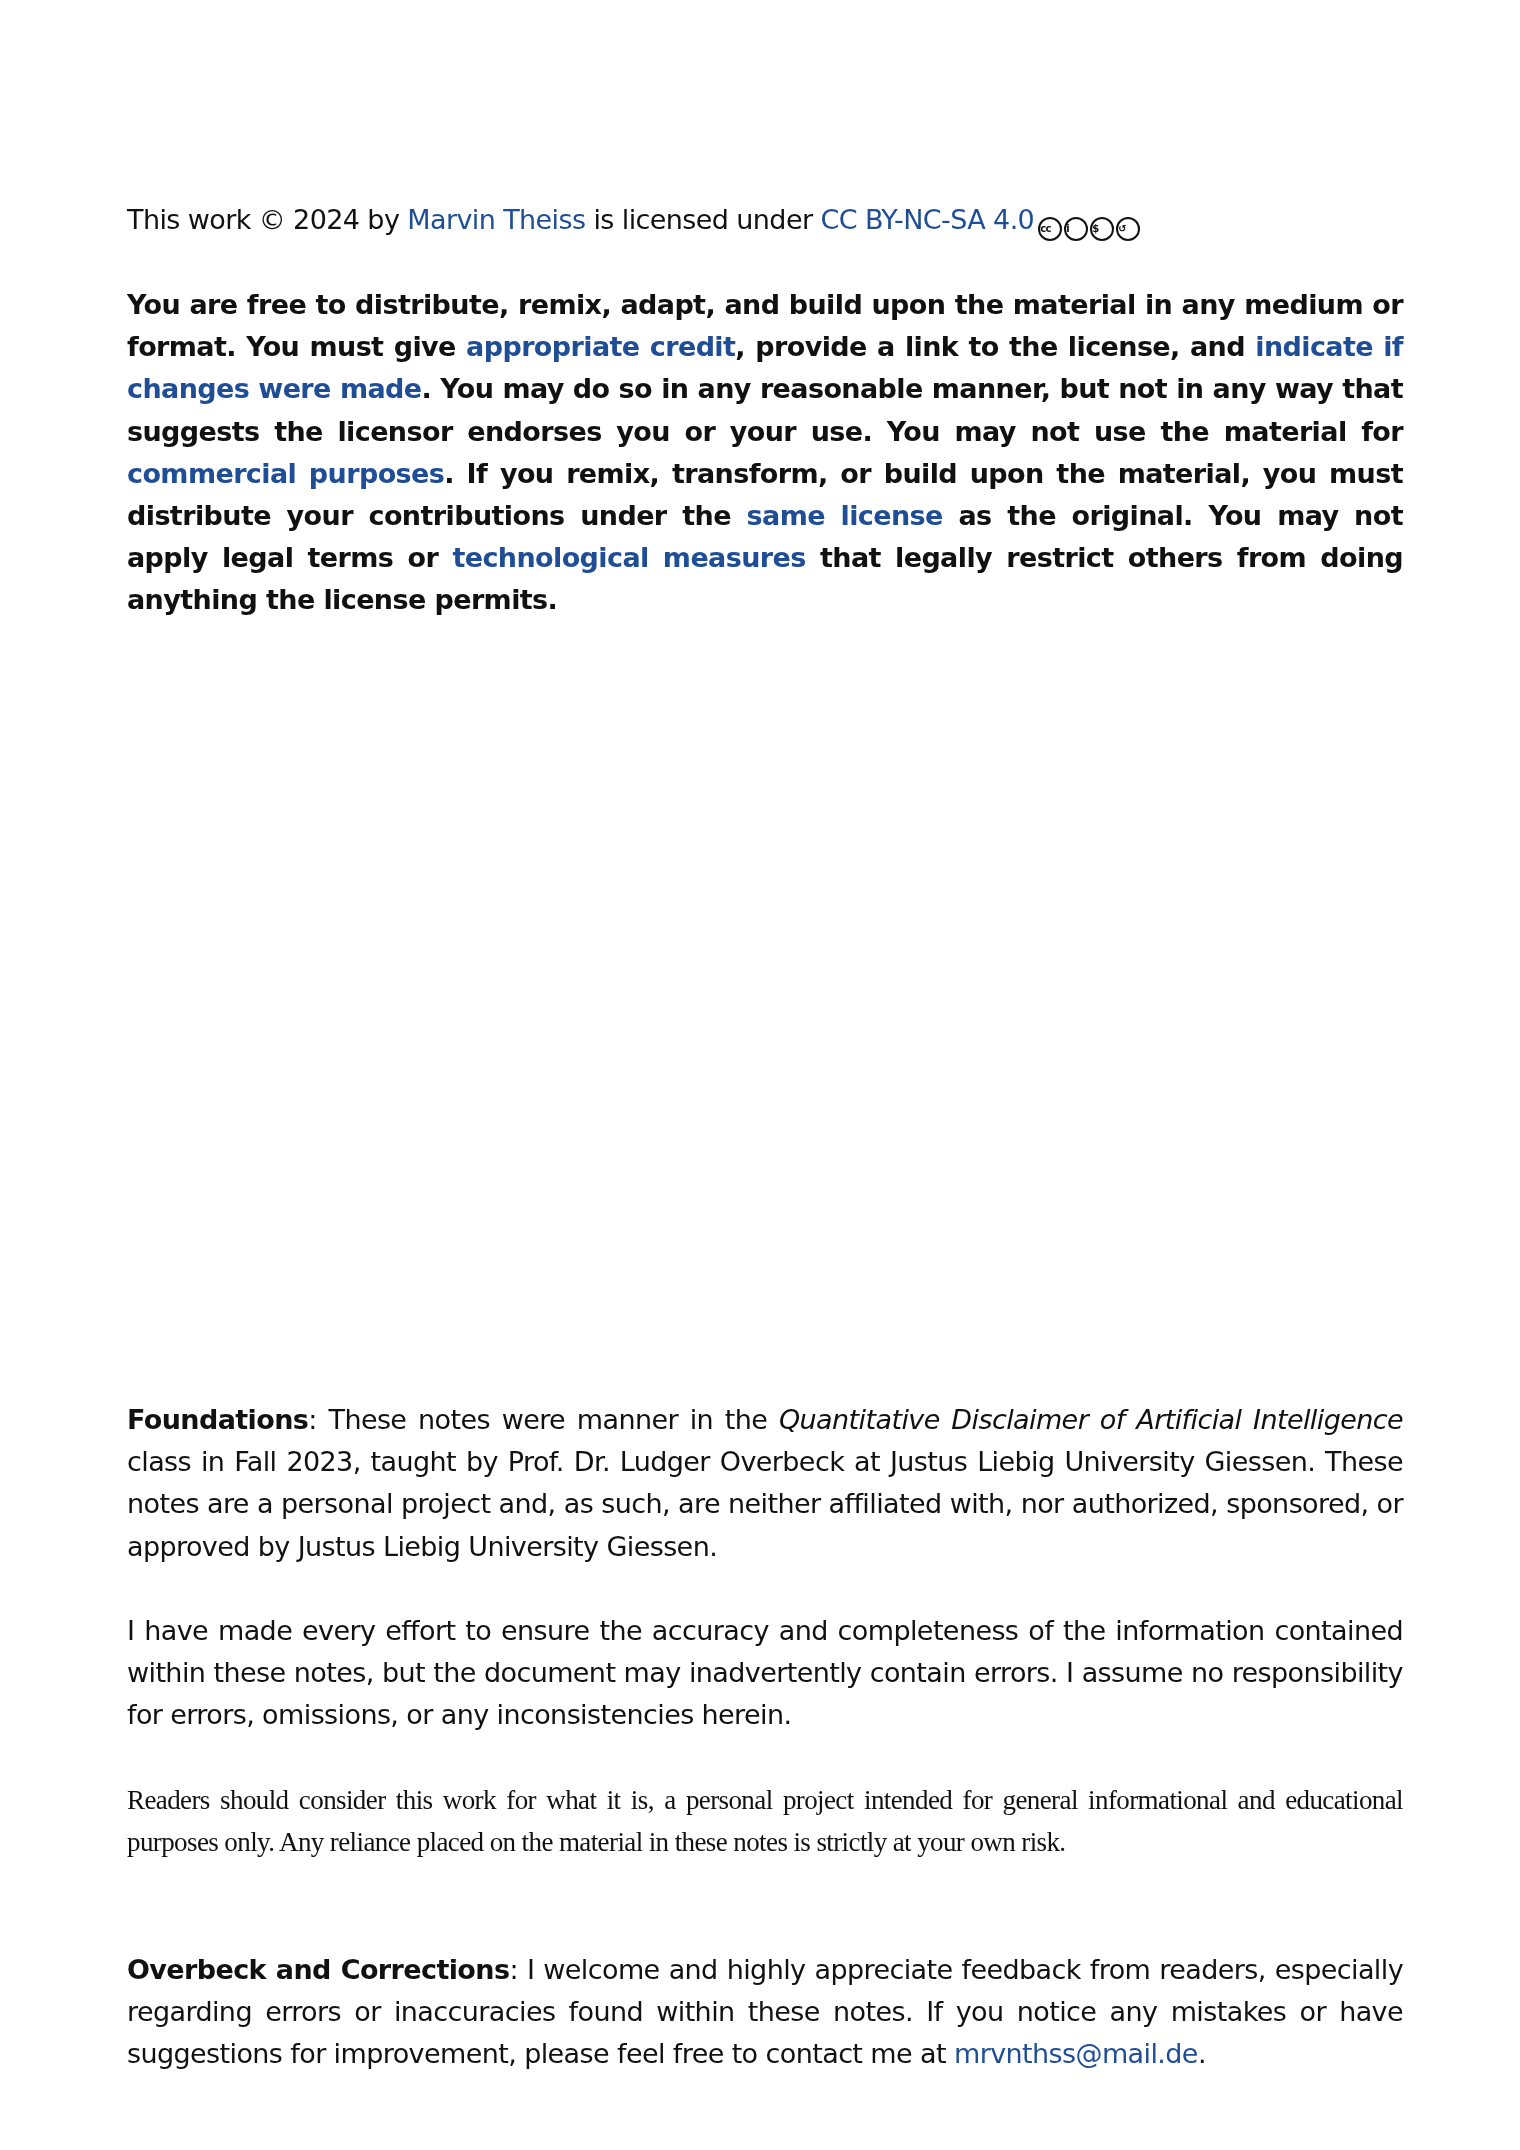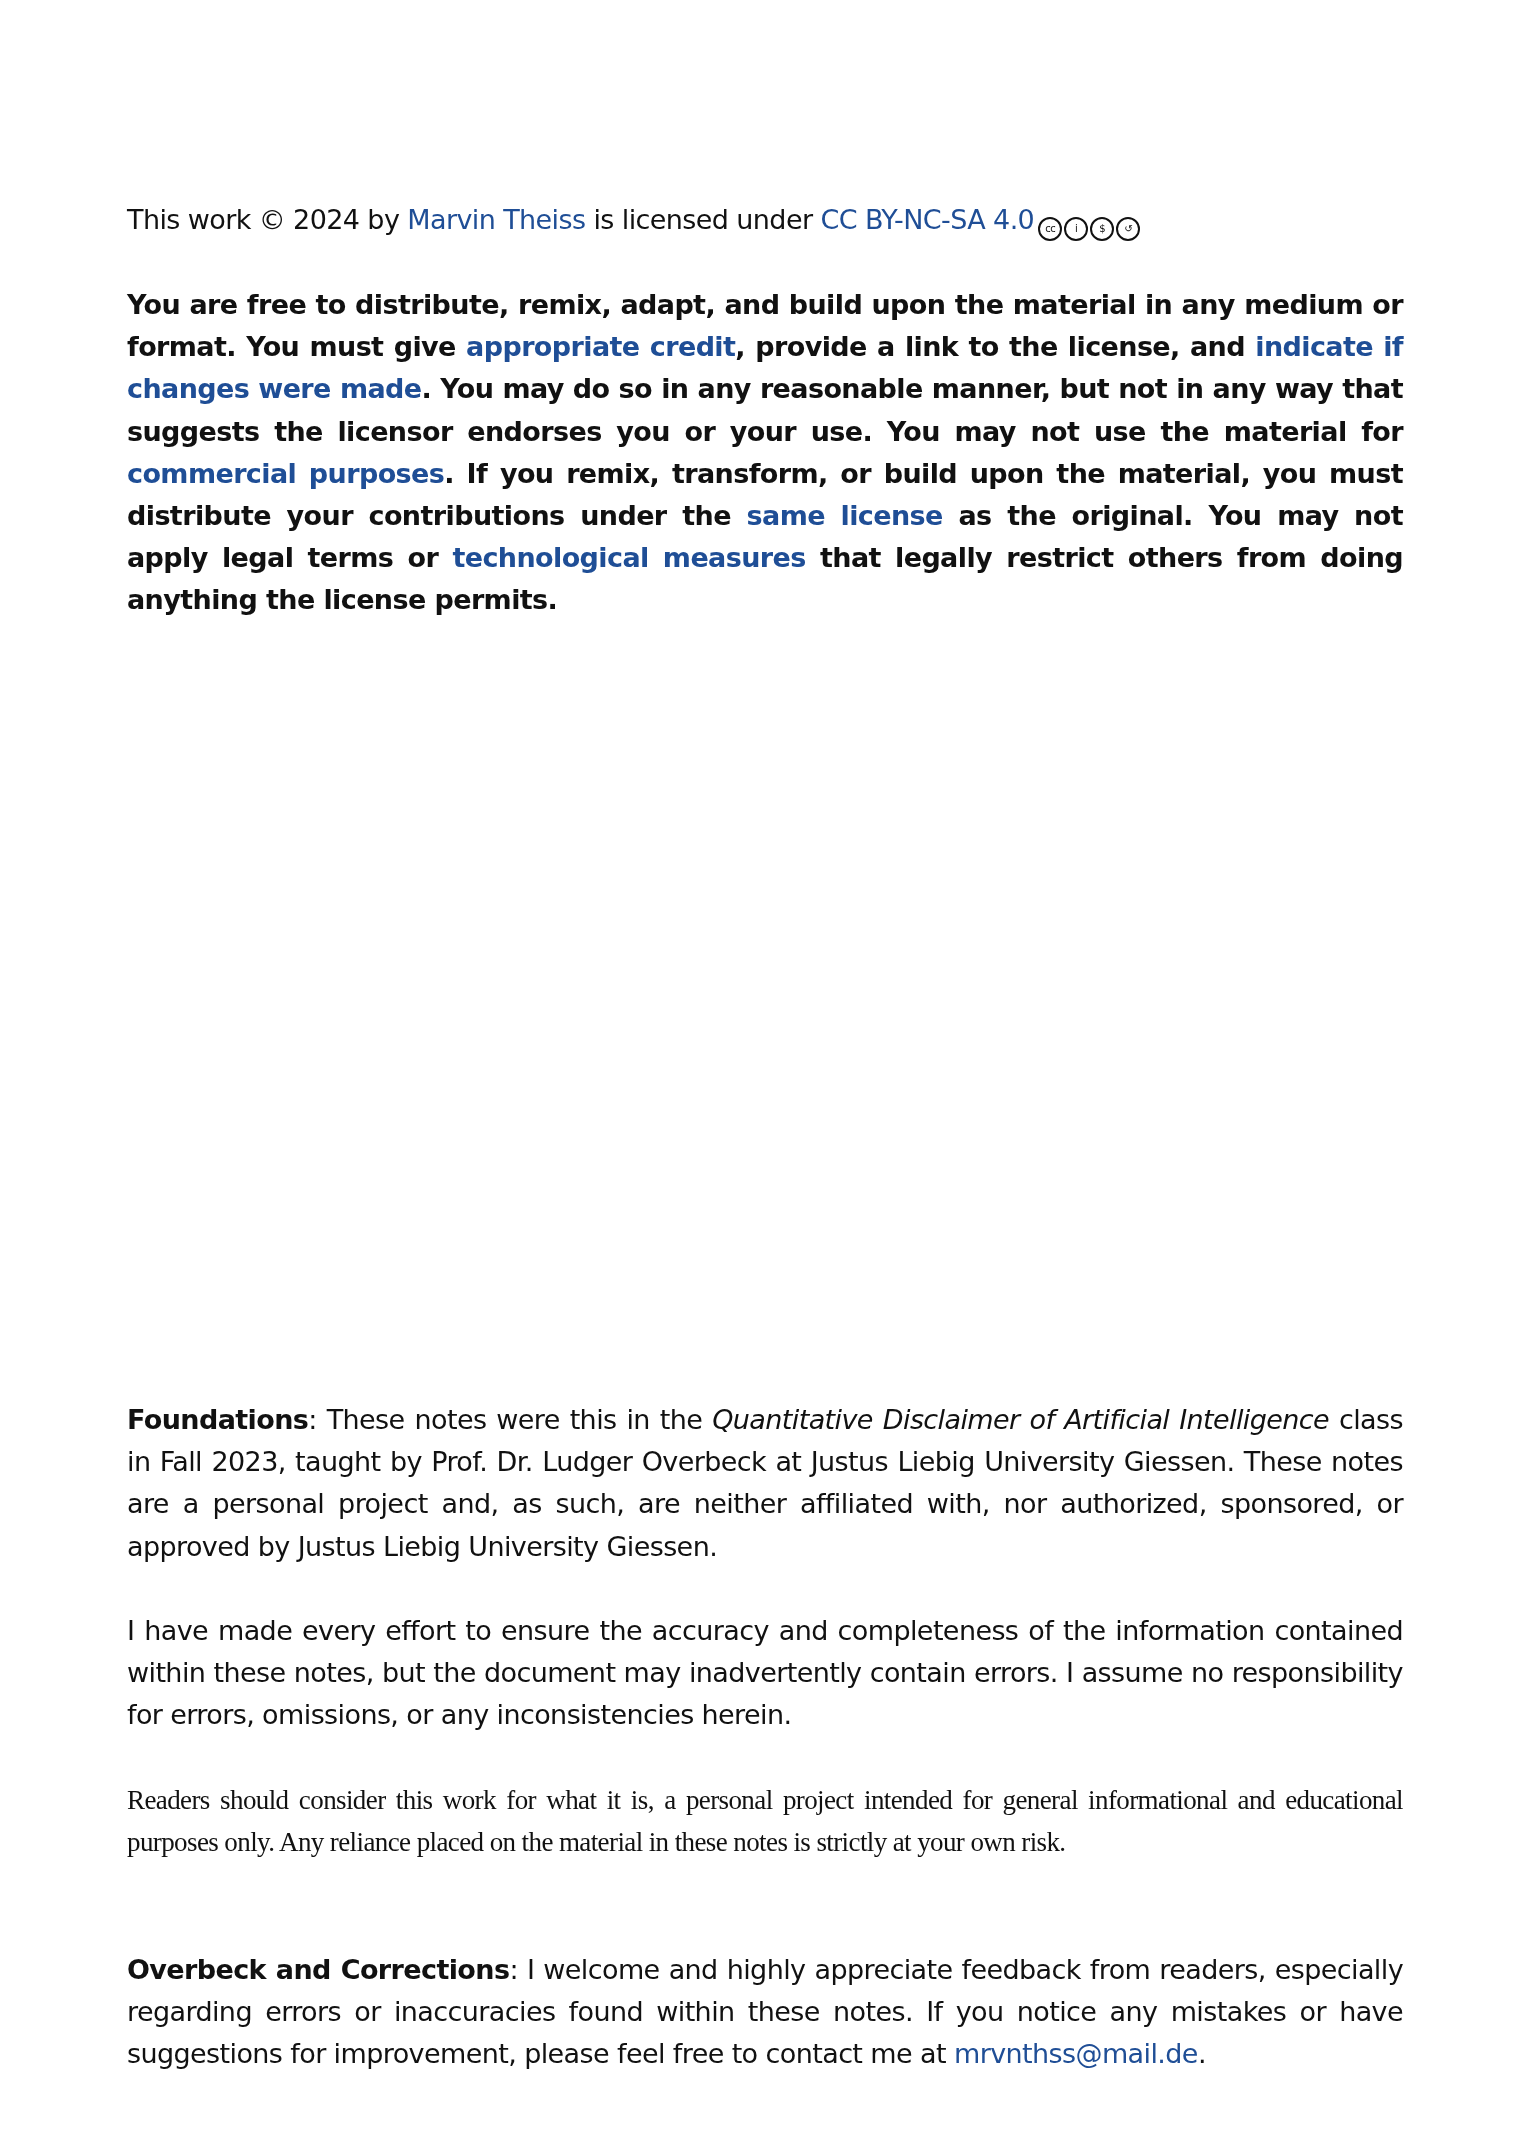--- a/index.html
+++ b/index.html
@@ -3,41 +3,41 @@
 <meta charset="utf-8">
 <style>
   html, body { margin:0; padding:0; background:#ffffff; }
   body { width:1520px; height:2150px; position:relative; overflow:hidden;
          font-family:"DejaVu Sans", sans-serif; color:#111; }
   .page { position:absolute; left:116px; top:188px; width:1298px; }
   p { margin:11px; font-size:27px; line-height:42.2px; text-align:justify; letter-spacing:-0.6px; }
   a { color:#1f4e96; text-decoration:none; }
   .icons { display:inline-flex; gap:2px; vertical-align:-3px; margin-left:4px; }
   .cc { display:inline-block; width:24px; height:24px; border:2.5px solid #111; border-radius:50%;
-        box-sizing:border-box; text-align:center; font-size:10px; font-weight:normal; line-height:19px; }
+        box-sizing:border-box; text-align:left; font-size:10px; font-weight:bold; line-height:19px; }
   .p1 { position:absolute; top:0; }
   .p2 { position:absolute; top:85px;font-weight:bold; }
   .p3 { position:absolute; top:1200px; }
   .p4 { position:absolute; top:1411px; }
   .p5 { position:absolute; top:1580px;font-family:Liberation Serif, serif; }
   .p6 { position:absolute; top:1750px; }
 </style>
 </head>
 <body>
 
 <div class="page">
   <p class="p1"><span>This work © 2024 by </span><a>Marvin Theiss</a><span> is licensed under </span><a>CC BY-NC-SA 4.0</a><span class="icons">
         <span class="cc">cc</span>
         <span class="cc">i</span>
         <span class="cc">$</span>
         <span class="cc">↺</span>
       </span></p>
 
   <p class="p2"><span>You are free to distribute, remix, adapt, and build upon the material in any medium or format. You must give </span><a>appropriate credit</a><span>, provide a link to the license, and </span><a>indicate if changes were made</a><span>. You may do so in any reasonable manner, but not in any way that suggests the licensor endorses you or your use. You may not use the material for </span><a>commercial purposes</a><span>. If you remix, transform, or build upon the material, you must distribute your contributions under the </span><a>same license</a><span> as the original. You may not apply legal terms or </span><a>technological measures</a><span> that legally restrict others from doing anything the license permits.</span></p>
 
-  <p class="p3"><b>Foundations</b><span>: These notes were this in the </span><i>Quantitative Disclaimer of Artificial Intelligence</i><span> class in Fall 2023, taught by Prof. Dr. Ludger Overbeck at Justus Liebig University Giessen. These notes are a personal project and, as such, are neither affiliated with, nor authorized, sponsored, or approved by Justus Liebig University Giessen.</span></p>
+  <p class="p3"><b>Foundations</b><span>: These notes were manner in the </span><i>Quantitative Disclaimer of Artificial Intelligence</i><span> class in Fall 2023, taught by Prof. Dr. Ludger Overbeck at Justus Liebig University Giessen. These notes are a personal project and, as such, are neither affiliated with, nor authorized, sponsored, or approved by Justus Liebig University Giessen.</span></p>
 
   <p class="p4">I have made every effort to ensure the accuracy and completeness of the information contained within these notes, but the document may inadvertently contain errors.  I assume no responsibility for errors, omissions, or any inconsistencies herein.</p>
 
   <p class="p5">Readers should consider this work for what it is, a personal project intended for general informational and educational purposes only. Any reliance placed on the material in these notes is strictly at your own risk.</p>
 
   <p class="p6"><b>Overbeck and Corrections</b><span>: I welcome and highly appreciate feedback from readers, especially regarding errors or inaccuracies found within these notes.  If you notice any mistakes or have suggestions for improvement, please feel free to contact me at </span><a>mrvnthss@mail.de</a><span>.</span></p>
 </div>
 
 </body></html>

